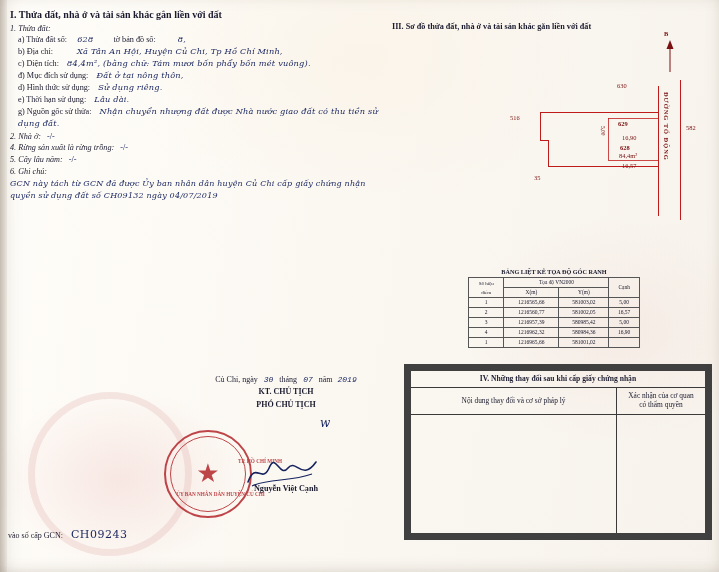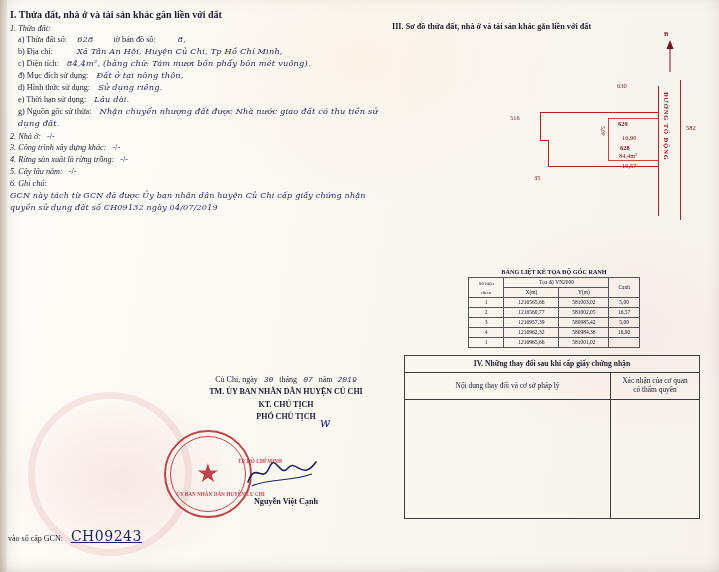--- a/index.html
+++ b/index.html
@@ -75,22 +75,22 @@
   }
   table.ct{border-collapse:collapse;width:172px;}
   table.ct th,table.ct td{
     border:1px solid #555;padding:0 2px;height:9px;line-height:9px;
     text-align:center;font-weight:normal;font-size:5.5px;
   }
   table.ct th{font-size:5.4px;}
 
   
   .sec4{
-    position:absolute;left:404px;top:355px;width:294px;height:162px;
-    border:1px solid #404040;
+    position:absolute;left:404px;top:364px;width:294px;height:162px;
+    border:7px solid #404040;
     font-size:7.4px;
   }
   .sec4 .t{
     border-bottom:1px solid #3a3a3a;height:16px;line-height:16px;
     text-align:center;font-weight:bold;font-size:7.6px;
   }
   .sec4 .cols{display:flex;height:145px;}
   .sec4 .c1{flex:0 0 205px;border-right:1px solid #3a3a3a;}
   .sec4 .c2{flex:1;}
   .sec4 .hd{
@@ -143,23 +143,22 @@
   .sig-pct{
     position:absolute;left:320px;top:416px;color:#16235e;font-size:12px;
     font-family:"DejaVu Serif",serif;font-style:italic;
   }
 
   
   .gcn{
     position:absolute;left:8px;top:528px;font-size:8px;white-space:nowrap;
   }
   .gcn .hwnum{
-    font-family:"DejaVu Serif", serif;color:#16235e;font-size:14px;
+    font-family:"DejaVu Serif", serif;color:#16235e;font-size:11px;
     letter-spacing:.5px;
-    text-decoration:underline;
   }
 
   
   .ghost{
     position:absolute;left:28px;top:392px;width:150px;height:150px;
     border-radius:50%;
     border:7px solid rgba(196,90,95,.13);
     pointer-events:none;
   }
 </style>
@@ -206,24 +205,20 @@
     <span class="hw" style="margin-left:6px;">Lâu dài.</span>
   </div>
 
   <div class="ind" style="white-space:normal;">
     <span>g) Nguồn gốc sử thửa:</span>
     <span class="hw" style="margin-left:6px;">Nhận chuyển nhượng đất được Nhà nước giao đất có thu tiền sử dụng đất.</span>
   </div>
 
   <div style="margin-top:1px;">
     <span style="font-style:italic;">2. Nhà ở:</span>
-    <span class="strike" style="margin-left:4px;">-/-</span>
-  </div>
-  <div>
-    <span style="font-style:italic;">3. Công trình xây dựng khác:</span>
     <span class="strike" style="margin-left:4px;">-/-</span>
   </div>
   <div>
     <span style="font-style:italic;">4. Rừng sản xuất là rừng trồng:</span>
     <span class="strike" style="margin-left:4px;">-/-</span>
   </div>
   <div>
     <span style="font-style:italic;">5. Cây lâu năm:</span>
     <span class="strike" style="margin-left:4px;">-/-</span>
   </div>
@@ -334,21 +329,20 @@
 
 <div class="sign">
   <div class="date">
     <span>Củ Chi, ngày</span>
     <span class="dt" style="margin:0 4px;">30</span>
     <span>tháng</span>
     <span class="dt" style="margin:0 4px;">07</span>
     <span>năm</span>
     <span class="dt" style="margin-left:3px;">2019</span>
   </div>
-  <div class="b">TM. ỦY BAN NHÂN DÂN HUYỆN CỦ CHI</div>
   <div class="b">KT. CHỦ TỊCH</div>
   <div class="b">PHÓ CHỦ TỊCH</div>
   <div class="nm">Nguyễn Việt Cạnh</div>
 </div>
 
 <span class="sig-pct">w</span>
 
 <div class="seal">
   <div class="star">★</div>
   <div class="arc">

